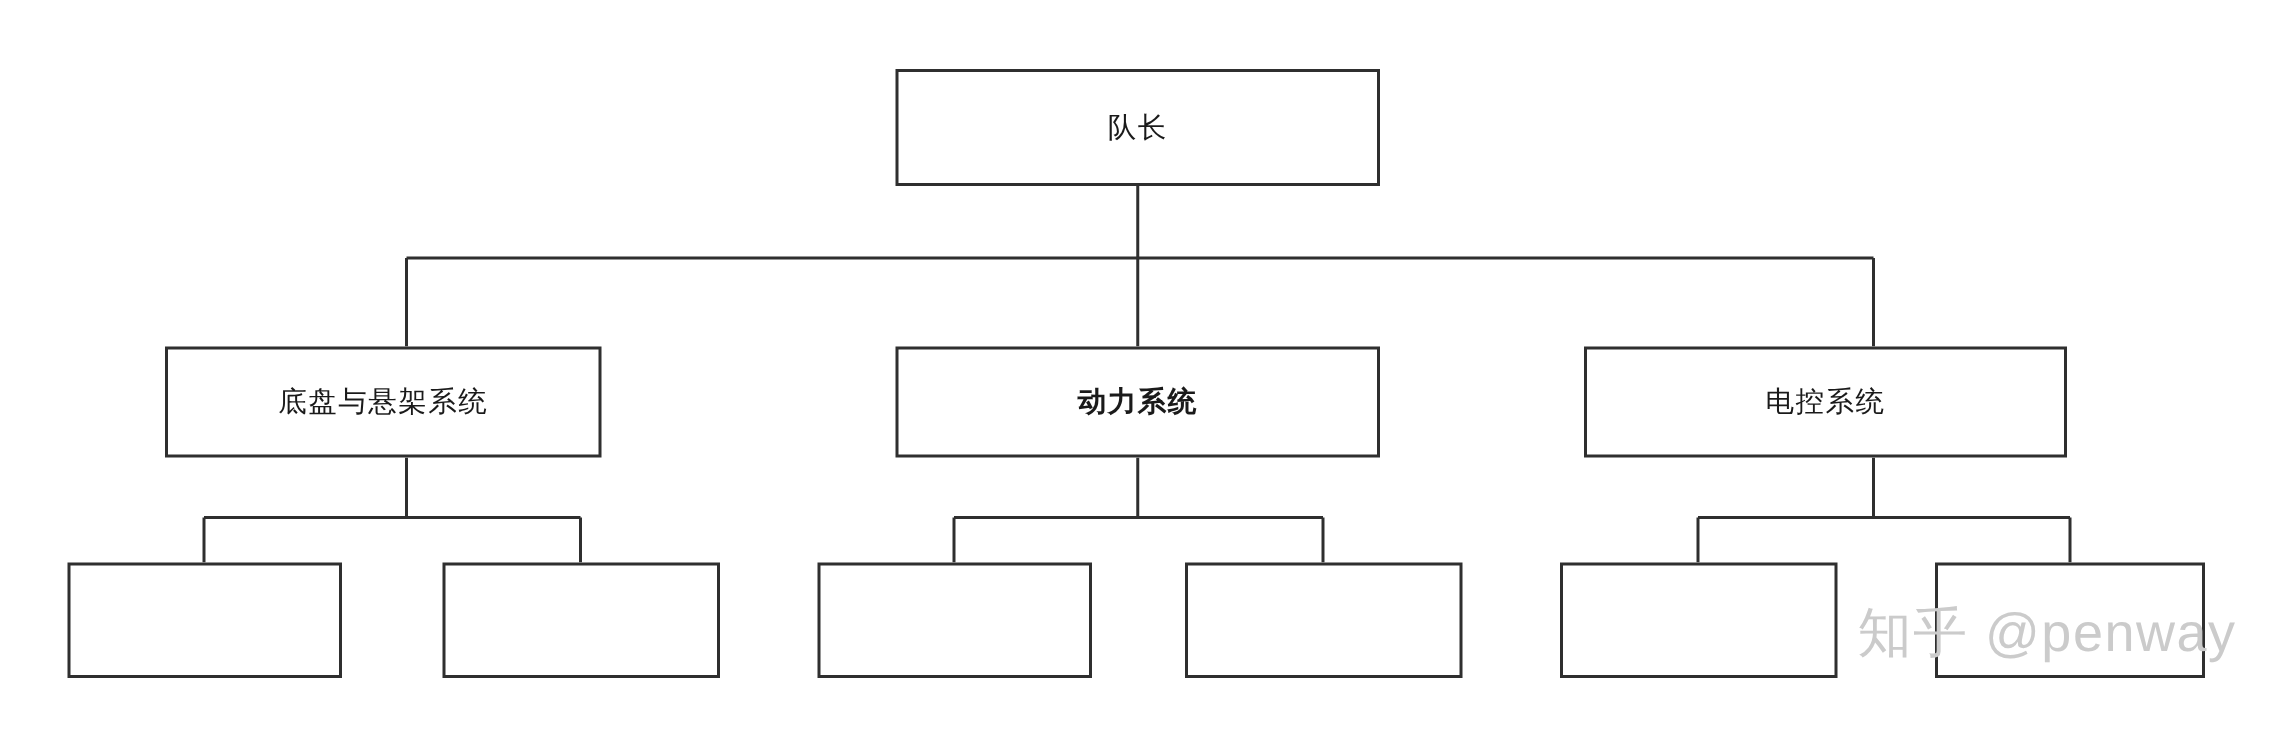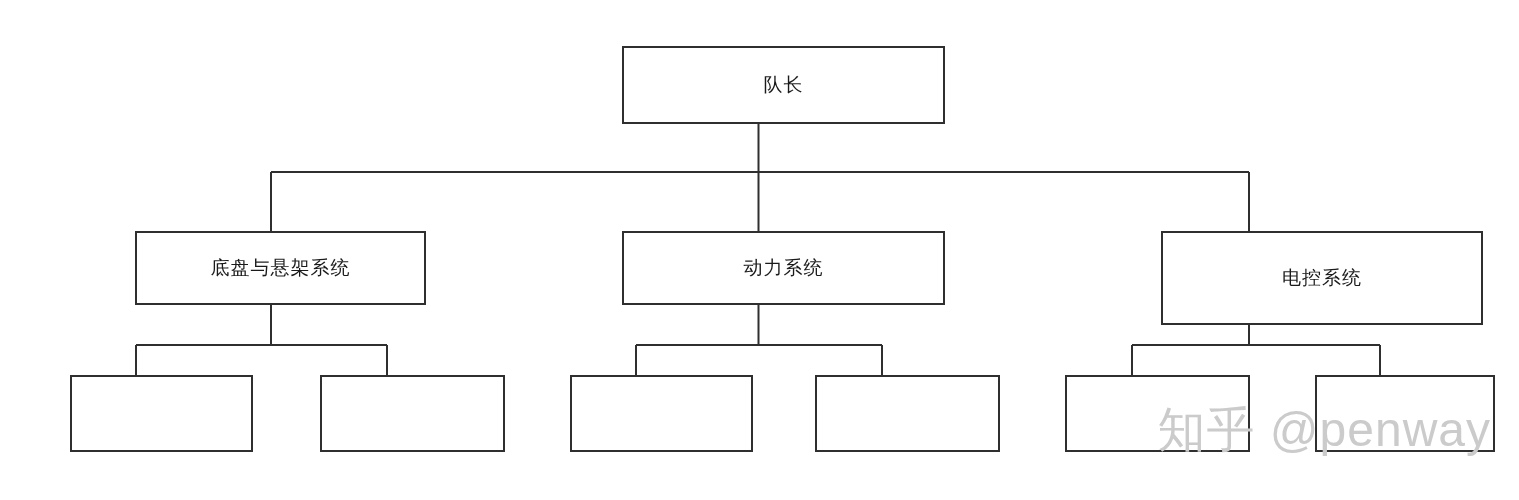--- a/index.html
+++ b/index.html
@@ -30,40 +30,39 @@
     position: absolute;
     box-sizing: border-box;
     border: 2px solid #2f2f2f;
     background: #ffffff;
     display: flex;
     align-items: center;
     justify-content: center;
     font-size: 19px;
     color: #1a1a1a;
     letter-spacing: 1px;
-    margin-left: 25px;
   }
   
   .n-root { left: 597px; top: 46px; width: 323px; height: 78px; }
   
   .n-l2-0 { left: 110px;  top: 231px; width: 291px; height: 74px; }
-  .n-l2-1 { left: 597px;  top: 231px; width: 323px; height: 74px; }
-  .n-l2-2 { left: 1136px; top: 231px; width: 322px; height: 94px; }
+  .n-l2-1 { left: 597px;  top: 231px; width: 323px; height: 74px; font-weight: bold; }
+  .n-l2-2 { left: 1056px; top: 231px; width: 322px; height: 74px; }
   
   .n-l3-0 { left: 45px;   top: 375px; width: 183px; height: 77px; }
   .n-l3-1 { left: 295px;  top: 375px; width: 185px; height: 77px; }
   .n-l3-2 { left: 545px;  top: 375px; width: 183px; height: 77px; }
   .n-l3-3 { left: 790px;  top: 375px; width: 185px; height: 77px; }
   .n-l3-4 { left: 1040px; top: 375px; width: 185px; height: 77px; }
   .n-l3-5 { left: 1290px; top: 375px; width: 180px; height: 77px; }
   .watermark {
     position: absolute;
     right: 28px;
     top: 398px;
-    font-size: 48px;
+    font-size: 36px;
     color: #cbcbcb;
     white-space: nowrap;
     letter-spacing: 1px;
   }
 </style>
 </head>
 <body>
 
 <div class="canvas">
 

